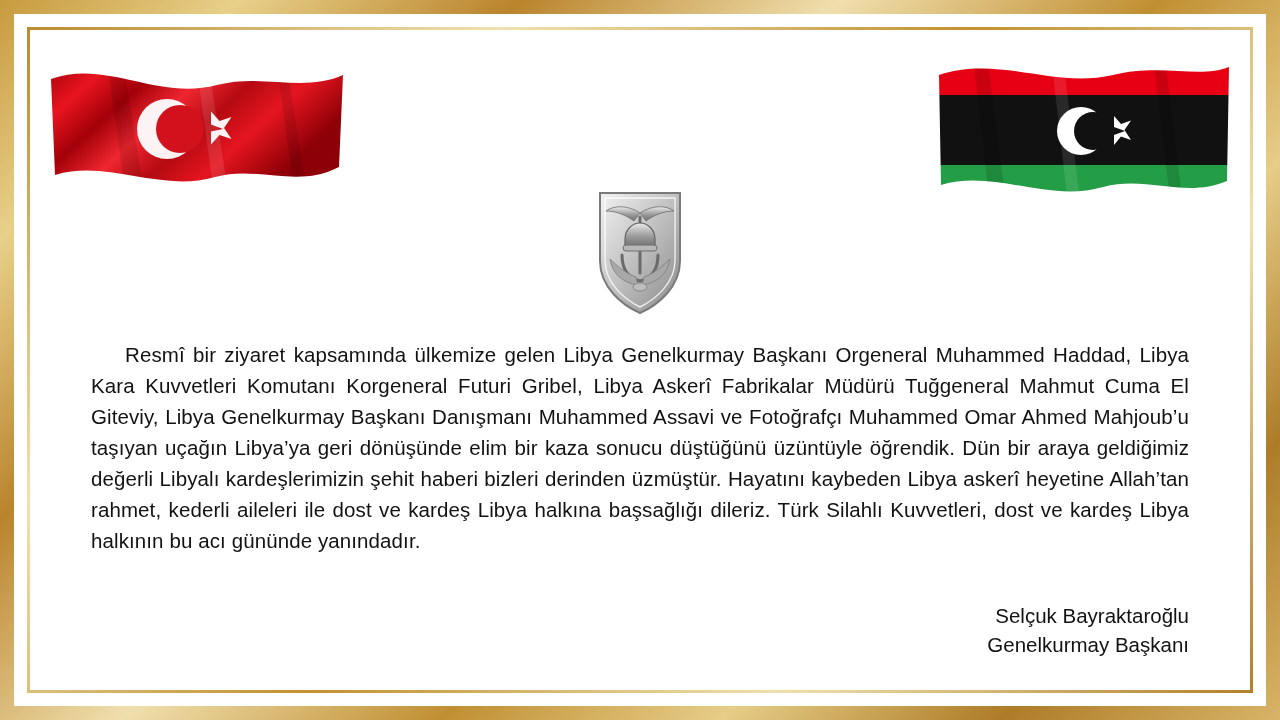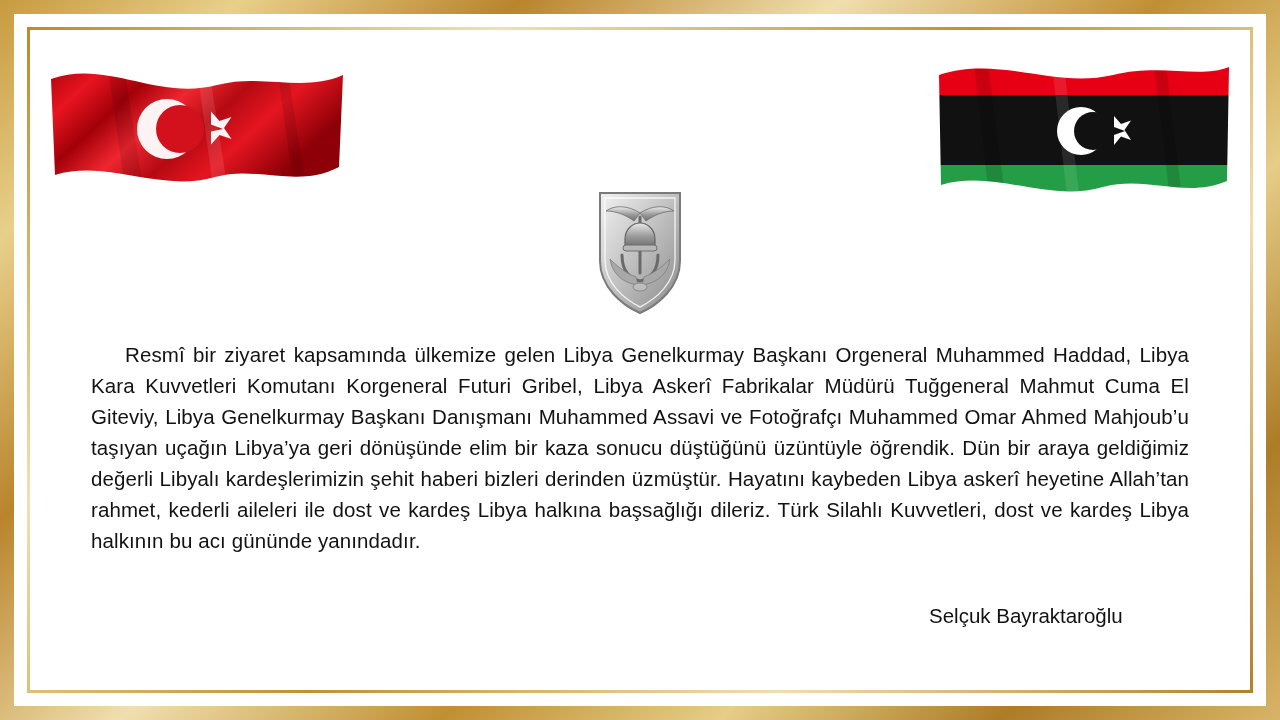--- a/index.html
+++ b/index.html
@@ -92,21 +92,21 @@
     text-align: justify;
     text-justify: inter-word;
     letter-spacing: 0.1px;
   }
   .statement .indent { display: inline-block; width: 34px; }
 
   .signature {
     position: absolute;
     right: 52px;
     top: 562px;
-    text-align: left;
+    text-align: right;
     font-size: 20.5px;
     line-height: 29px;
     color: #121212;
     width: 260px;
   }
   .signature div { white-space: nowrap; }
 </style>
 </head>
 <body>
 
@@ -197,17 +197,18 @@
 
         <path d="M46,98 C30,96 20,86 18,72 C26,80 34,86 44,90 Z" fill="#a8a8a8" stroke="#7d7d7d" stroke-width="0.8"></path>
         <path d="M50,98 C66,96 76,86 78,72 C70,80 62,86 52,90 Z" fill="#a8a8a8" stroke="#7d7d7d" stroke-width="0.8"></path>
         <ellipse cx="48" cy="100" rx="7" ry="4" fill="#bdbdbd" stroke="#7d7d7d" stroke-width="0.8"></ellipse>
       </svg>
 
       <div class="statement"><span class="indent"></span><span>Resmî bir ziyaret kapsamında ülkemize gelen Libya Genelkurmay Başkanı Orgeneral Muhammed Haddad, Libya Kara Kuvvetleri Komutanı Korgeneral Futuri Gribel, Libya Askerî Fabrikalar Müdürü Tuğgeneral Mahmut Cuma El Giteviy, Libya Genelkurmay Başkanı Danışmanı Muhammed Assavi ve Fotoğrafçı Muhammed Omar Ahmed Mahjoub’u taşıyan uçağın Libya’ya geri dönüşünde elim bir kaza sonucu düştüğünü üzüntüyle öğrendik. Dün bir araya geldiğimiz değerli Libyalı kardeşlerimizin şehit haberi bizleri derinden üzmüştür. Hayatını kaybeden Libya askerî heyetine Allah’tan rahmet, kederli aileleri ile dost ve kardeş Libya halkına başsağlığı dileriz. Türk Silahlı Kuvvetleri, dost ve kardeş Libya halkının bu acı gününde yanındadır.</span></div>
 
       <div class="signature">
         <div>Selçuk Bayraktaroğlu</div>
+        <div>Genelkurmay Başkanı</div>
       </div>
 
     </div>
   </div>
 </div>
 
 </body></html>

